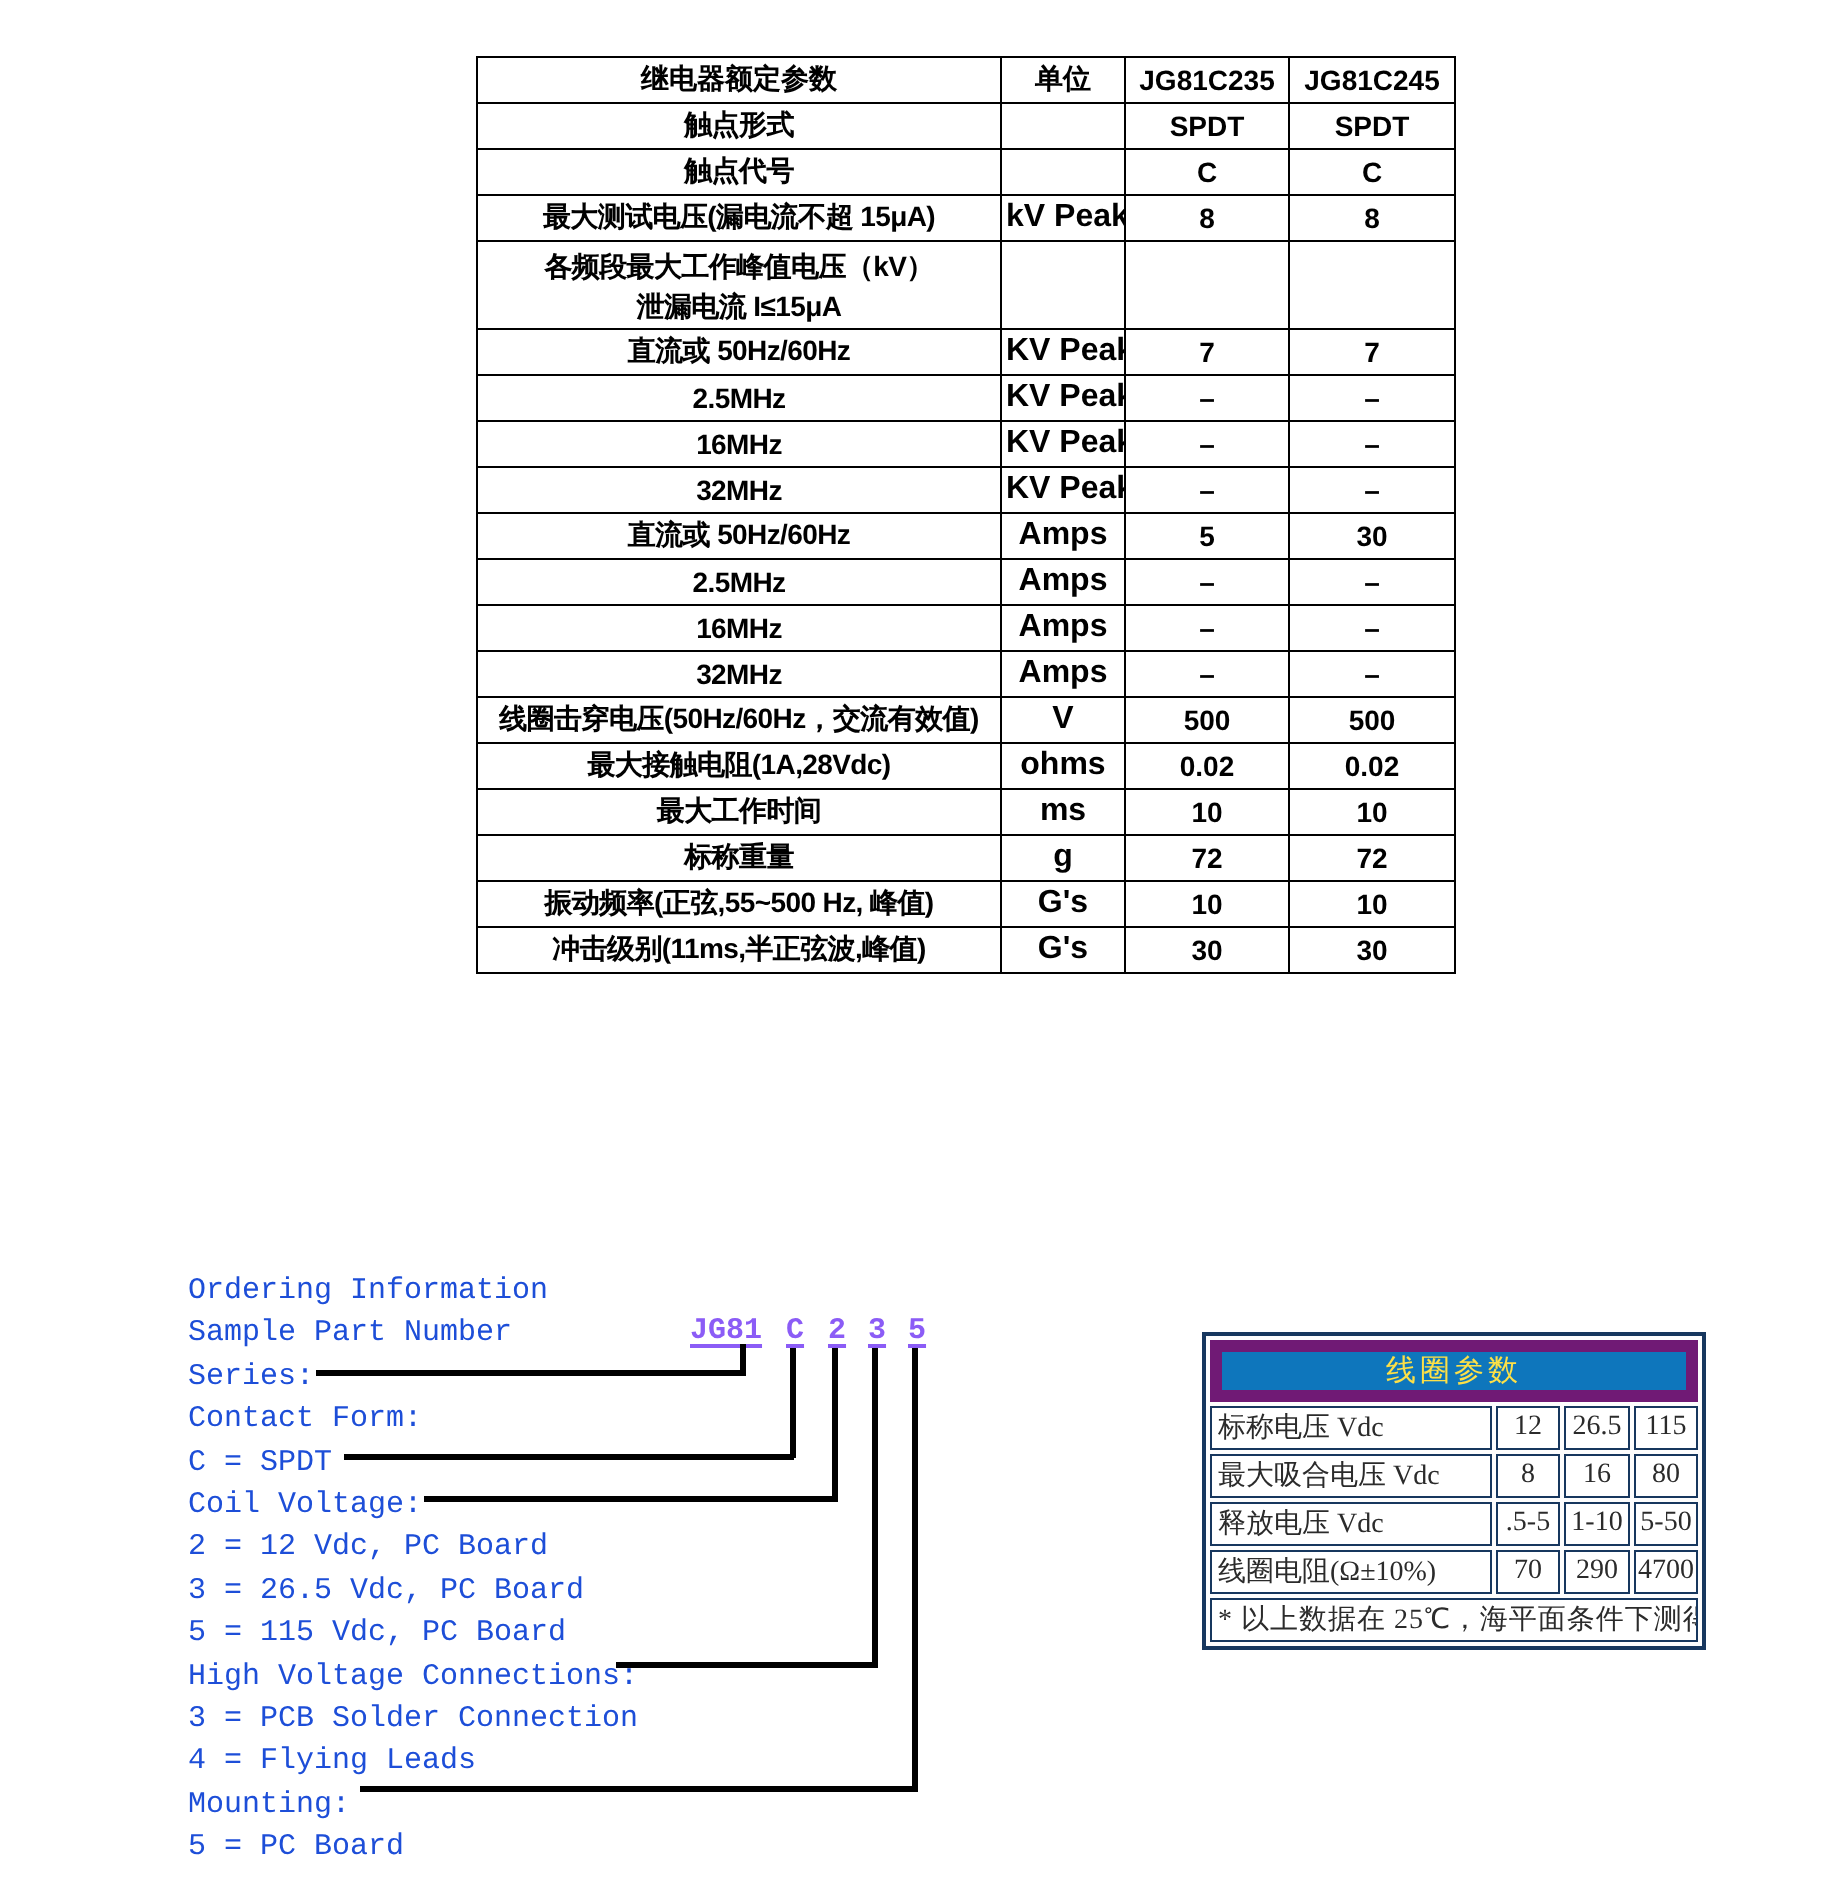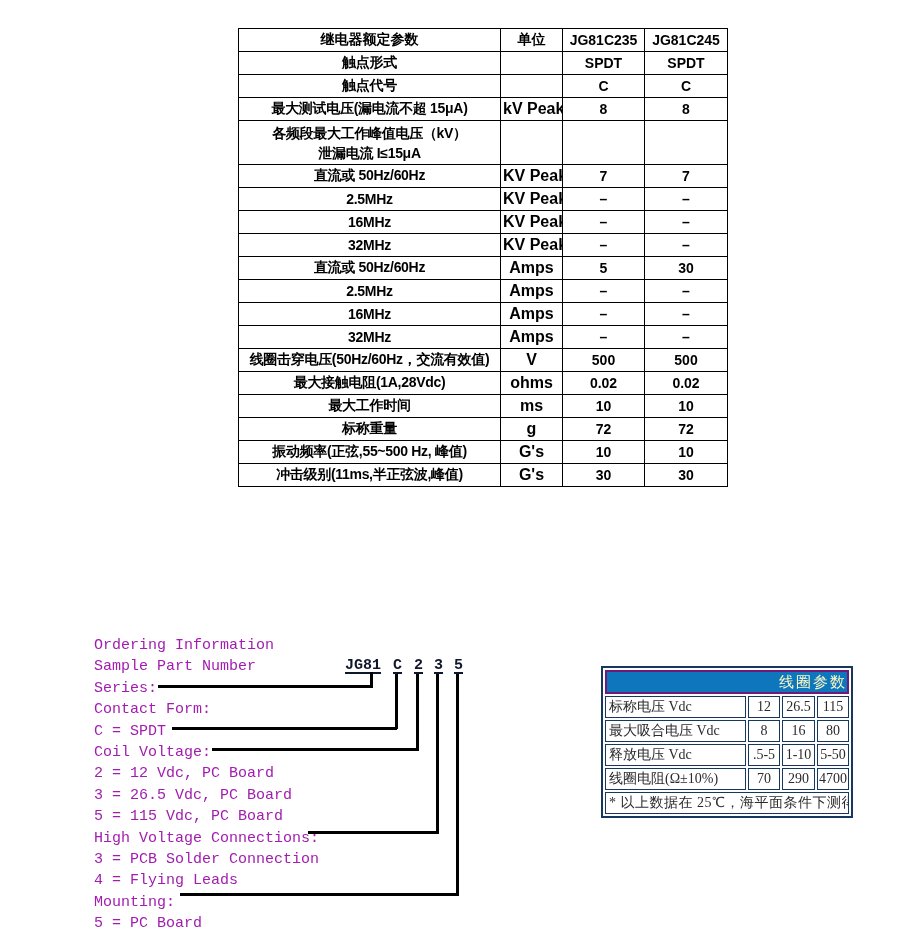--- a/index.html
+++ b/index.html
@@ -22,45 +22,45 @@
   }
   table.ratings td.param { letter-spacing:-0.3px; }
   table.ratings td.unit  { font-size:16px; }
   table.ratings td.val   { font-size:14px; }
   table.ratings tr.tall td { height:44px; white-space:pre-line; line-height:20px; }
   table.ratings { border:1px solid #000; }
 
   
   .ordering {
     position:absolute; left:94px; top:635px;
-    font-family:"Liberation Mono", monospace; font-size:15px; color:#a21caf;
+    font-family:"Liberation Mono", monospace; font-size:15px; color:#1d4ed8;
   }
   .ordering .line { display:block; height:21.4px; line-height:21.4px; white-space:pre; }
   .part-codes { position:absolute; left:0; top:0; }
   .part-code {
     position:absolute; top:655px;
     font-family:"Liberation Mono", monospace; font-size:15px; font-weight:bold;
-    color:#0f172a; height:21px; line-height:21px;
+    color:#8b5cf6; height:21px; line-height:21px;
     text-decoration:underline; text-underline-offset:3px; text-decoration-thickness:2px;
   }
   .conn { position:absolute; background:#000; }
   .conn.h { height:2.5px; }
   .conn.v { width:2.5px; }
 
   
   table.coil {
     position:absolute; left:601px; top:666px; width:248px;
     border-collapse:separate; border-spacing:2px;
     border:2px solid #17375E; background:#fdfdfd;
     font-family:"Liberation Serif", serif; font-size:14px; color:#2b2b2b;
     table-layout:fixed;
   }
   table.coil th.title {
-    background:#0E76BC; color:#fef9c3; font-weight:normal; font-size:15px;
-    height:24px; text-align:right; border:2px solid #701a75; letter-spacing:2px;
+    background:#0E76BC; color:#fde047; font-weight:normal; font-size:15px;
+    height:24px; text-align:center; border:6px solid #701a75; letter-spacing:2px;
   }
   table.coil td {
     border:1px solid #17375E; background:#fff; height:20px; padding:1px 3px;
     white-space:nowrap; overflow:hidden;
   }
   table.coil td.lbl { text-align:left; }
   table.coil td.num { text-align:center; padding:1px 1px; }
   table.coil td.foot { text-align:right; letter-spacing:0.5px;margin-top:32px; }
 </style>
 </head>

